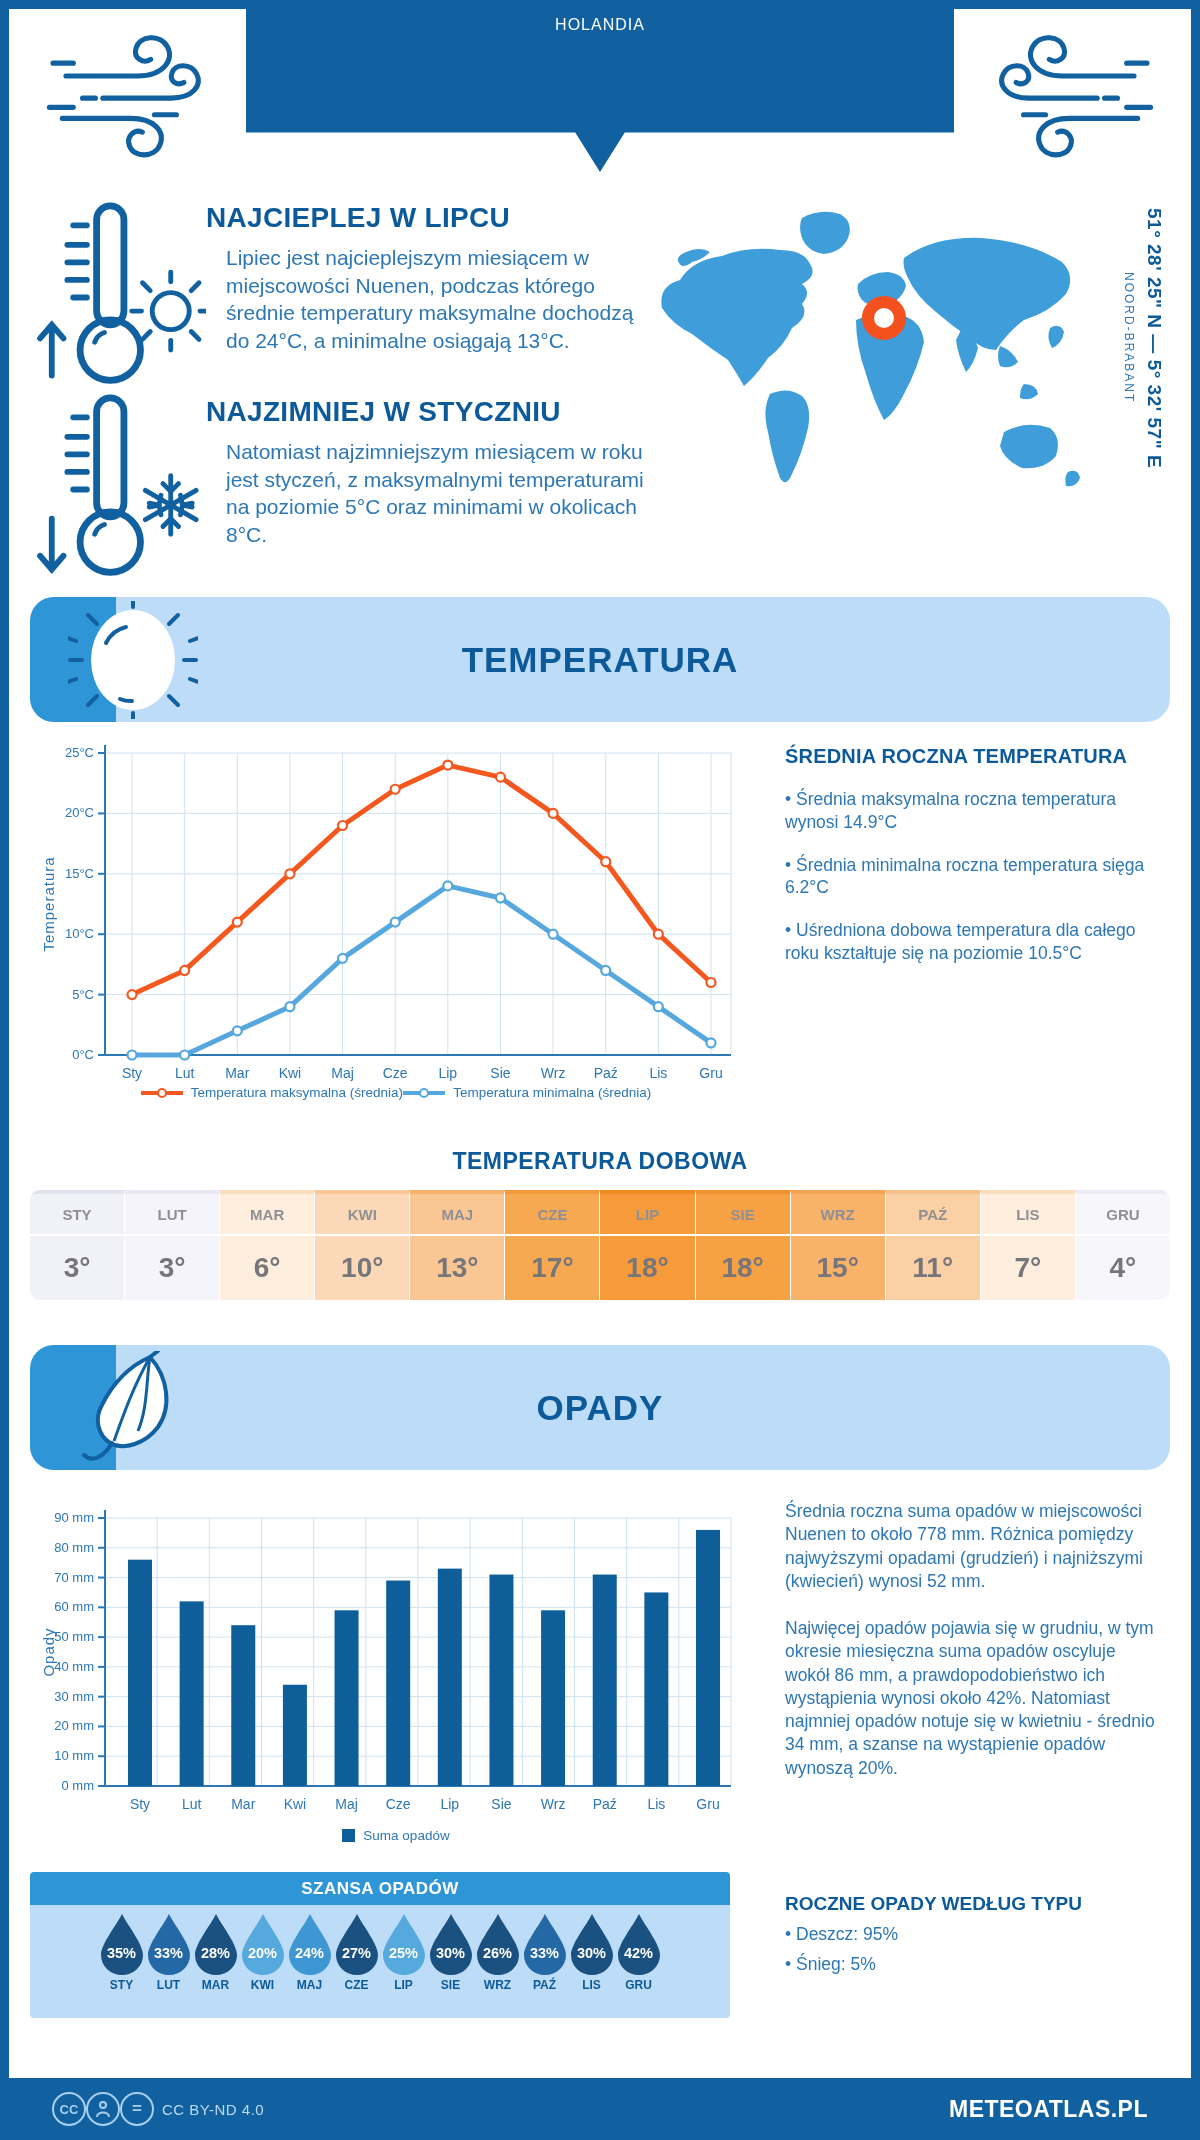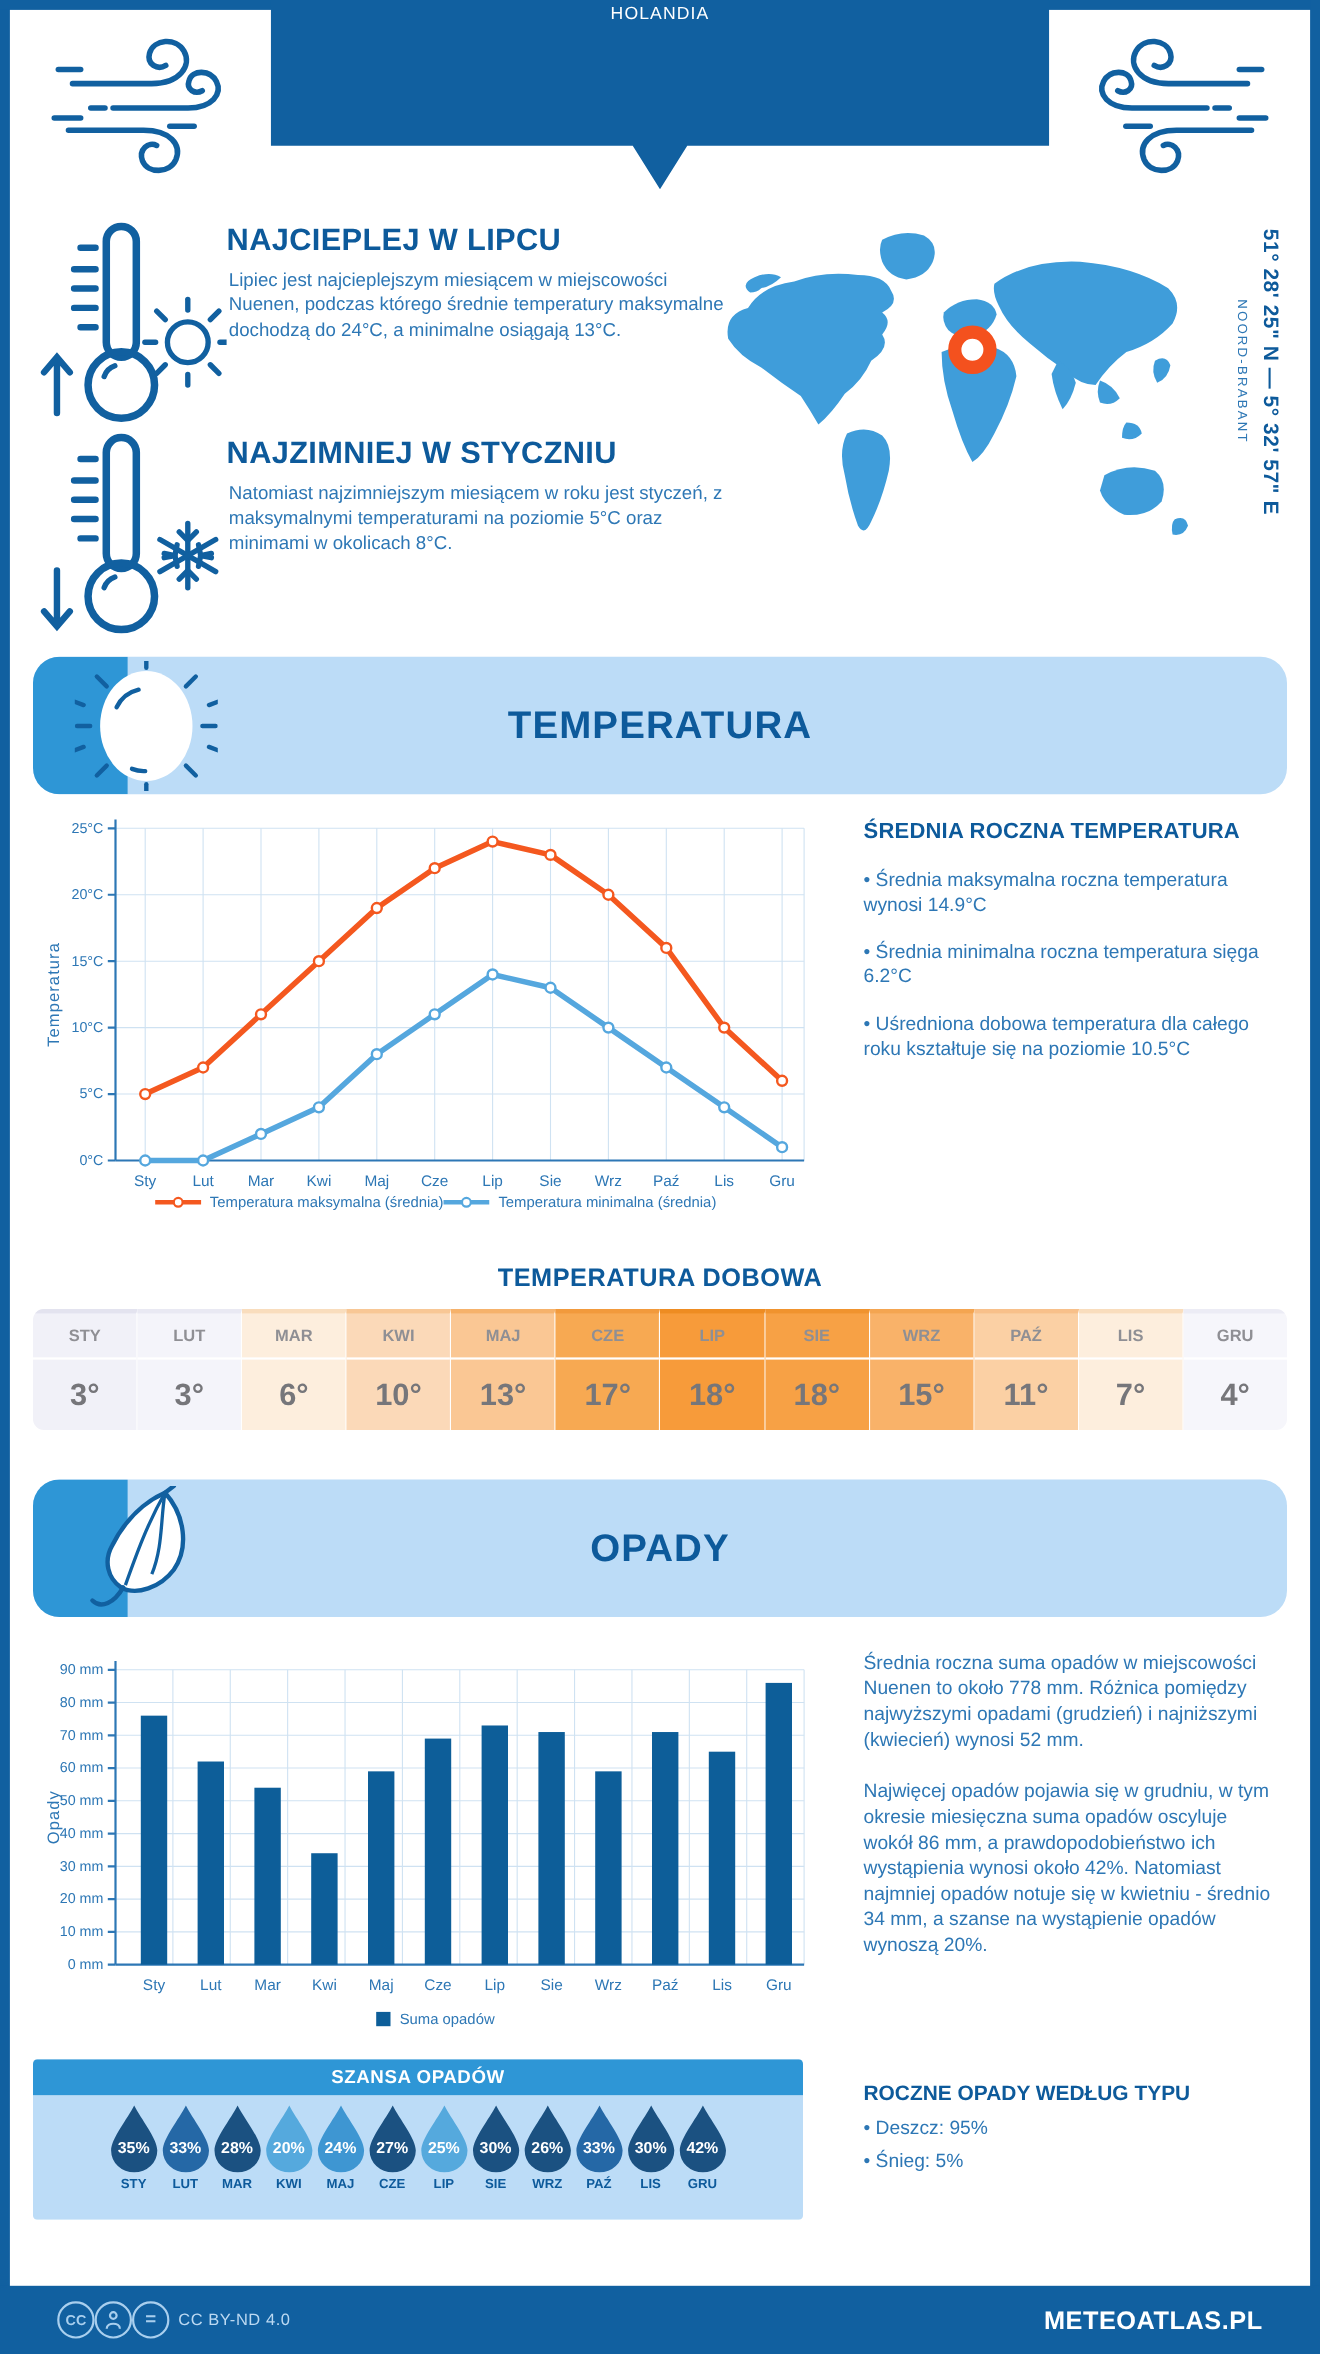--- a/index.html
+++ b/index.html
@@ -18,29 +18,29 @@
   .frame{position:absolute;background:var(--blue-dark)}
   .frame.left{left:0;top:0;width:9px;height:2140px}
   .frame.top{left:0;top:0;width:1200px;height:9px}
   .frame.right{right:0;top:0;width:9px;height:2140px}
 
   
   .banner-head{position:absolute;left:246px;top:0;width:708px;height:172px;background:var(--blue-dark);
     clip-path:polygon(0 0,100% 0,100% 77%,53.5% 77%,50% 100%,46.5% 77%,0 77%);
     display:flex;flex-direction:column;align-items:center;color:#fff}
   .banner-head .title{margin-top:22px;font-size:60px;font-weight:800;letter-spacing:1px}
-  .banner-head .subtitle{margin-top:4px;font-size:16px;font-weight:400;letter-spacing:1px}
+  .banner-head .subtitle{margin-top:16px;font-size:16px;font-weight:400;letter-spacing:1px}
   .windicon{position:absolute;width:175px;height:140px}
   .windicon.right{transform:scaleX(-1)}
 
   
   .hl-icon{position:absolute;width:170px;height:195px}
   .hl-text{position:absolute;width:452px}
   .hl-text h2{font-size:28px;font-weight:800;color:var(--blue-head);letter-spacing:.3px}
-  .hl-text p{margin-top:10px;margin-left:2px;font-size:17px;line-height:1.32;color:var(--blue-text)}
+  .hl-text p{margin-top:10px;margin-left:20px;font-size:21px;line-height:1.32;color:var(--blue-text)}
 
   
   .map-wrap{position:absolute;left:652px;top:188px;width:444px;height:334px}
   .coords{position:absolute;left:1122px;top:168px;height:340px;display:flex;gap:7px;align-items:center;justify-content:center}
   .coords .region{writing-mode:vertical-rl;font-size:12px;letter-spacing:2px;color:var(--blue-text)}
   .coords .geo{writing-mode:vertical-rl;font-size:19px;font-weight:800;color:var(--blue-head);letter-spacing:.5px}
 
   
   .section-banner{position:absolute;left:30px;width:1140px;height:125px;background:var(--blue-light);border-radius:24px;overflow:hidden}
   .section-banner .accent{position:absolute;left:0;top:0;width:86px;height:100%;background:var(--blue-mid)}

